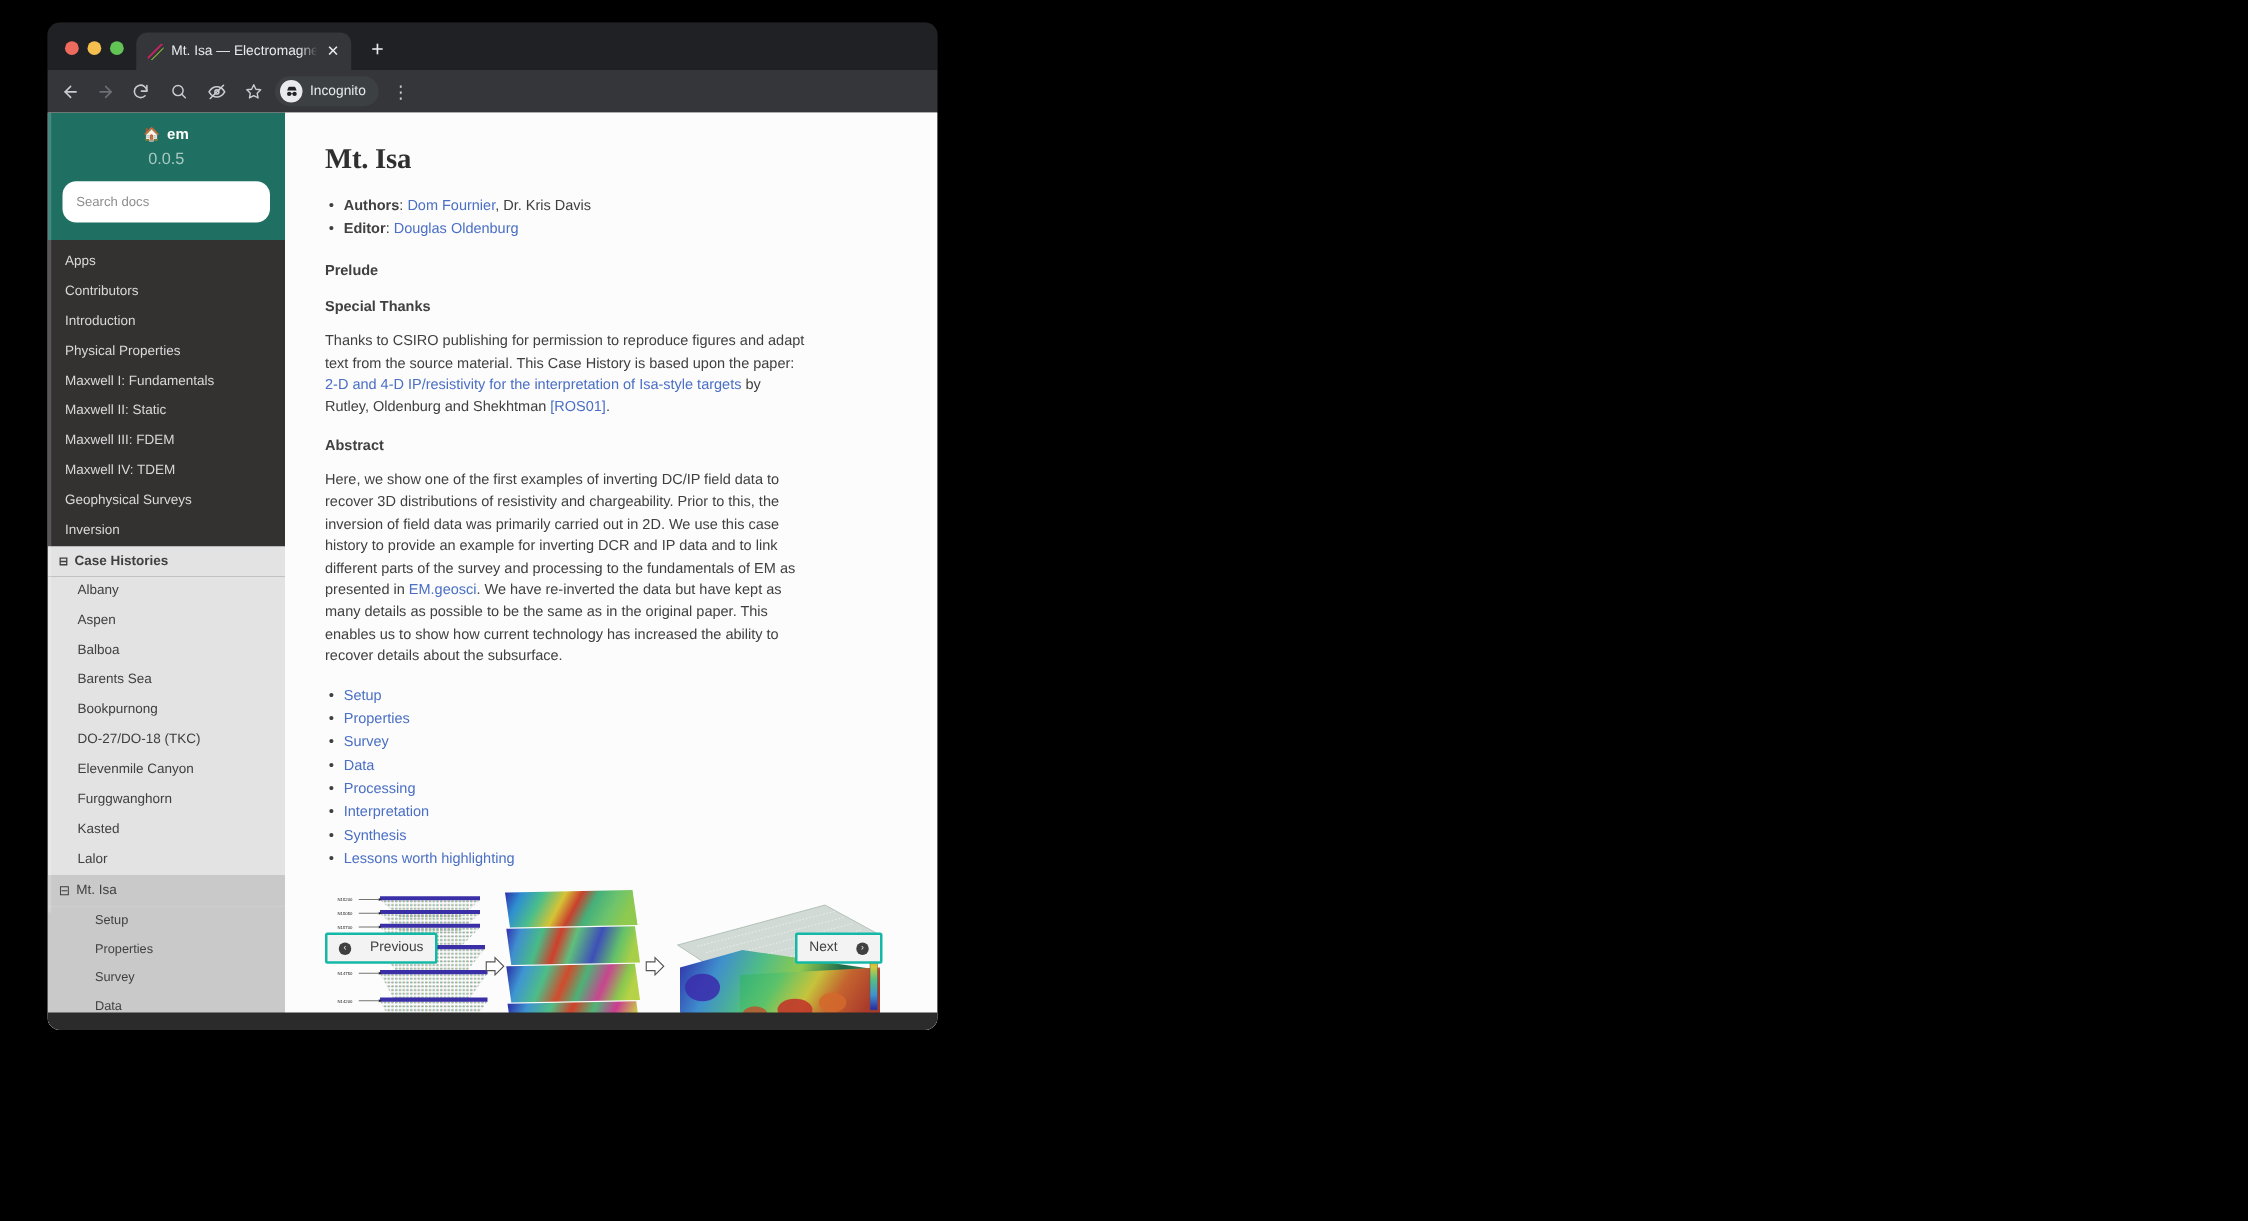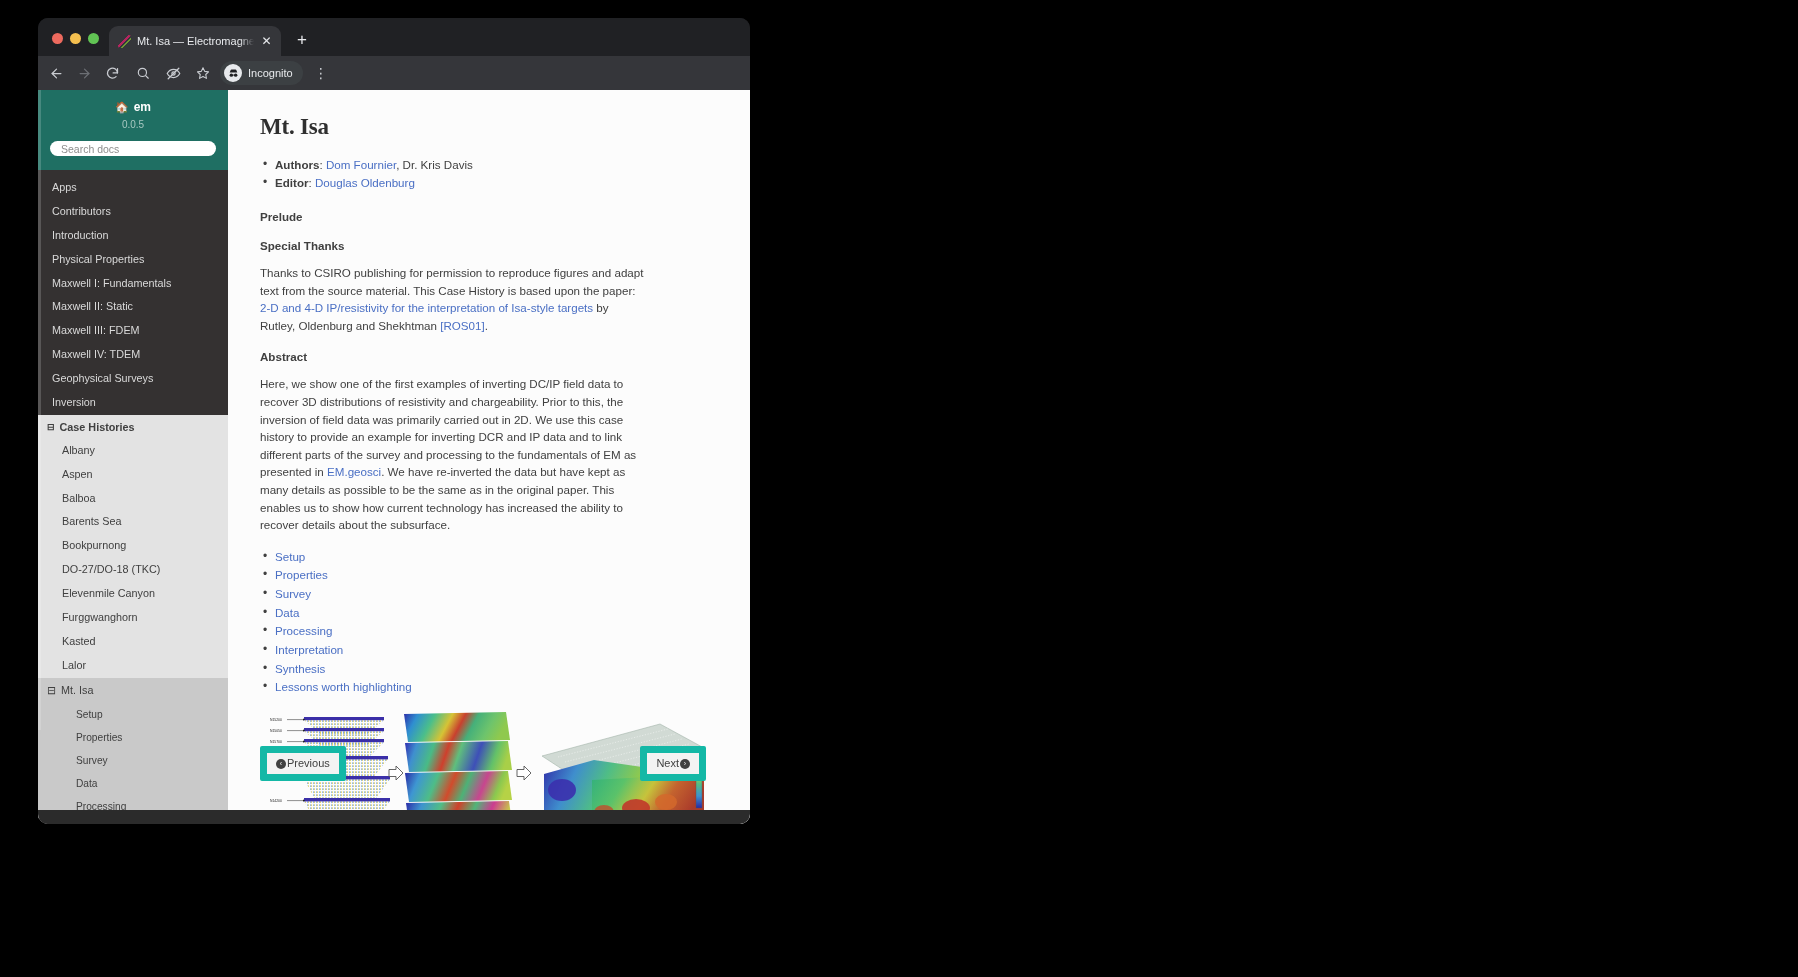--- a/index.html
+++ b/index.html
@@ -154,24 +154,24 @@
     position: relative;
   }
   .side-head {
     background: #2980b9;
     background: #1f6f63;
     padding: 10px 12px 14px 12px;
     text-align: center;
   }
   .brand { color: #fff; font-size: 12px; font-weight: 700; display:flex; align-items:center; justify-content:center; gap:5px; }
   .home-ico { font-size: 11px; }
-  .version { color: #a7c8c1; font-size: 10px; margin-top: 5px; }
+  .version { color: #a7c8c1; font-size: 13px; margin-top: 5px; }
   .searchbox {
     margin-top: 11px;
-    height: 15px;
+    height: 33px;
     background: #fff;
     border-radius: 11px;
     display: flex; align-items: center;
     padding: 0 11px;
   }
   .searchbox input {
     border: none; outline: none; width: 100%;
     font-size: 10.5px; color: #555;
     font-family: "Liberation Sans", sans-serif;
     background: transparent;
@@ -294,27 +294,27 @@
 
   
   .pagefooter {
     position: absolute;
     left: 32px; right: 30px;
     top: 656px;
     width: 446px;
     display: flex; justify-content: space-between;
   }
   .btn {
-    border: 7px solid #14b8a6;
+    border: 2px solid #14b8a6;
     background: #f3f3f3;
     border-radius: 2px;
     font-size: 11px;
     color: #404040;
     padding: 5px 9px;
-    display: inline-flex; align-items: center; gap: 1px;
+    display: inline-flex; align-items: center; gap: 15px;
     line-height: 1;
   }
   .btn .circ {
     width: 10px; height: 10px; border-radius: 50%;
     background: #404040; color: #f3f3f3;
     font-size: 7px; line-height: 10px; text-align: center;
     display: inline-block;
   }
 
   

